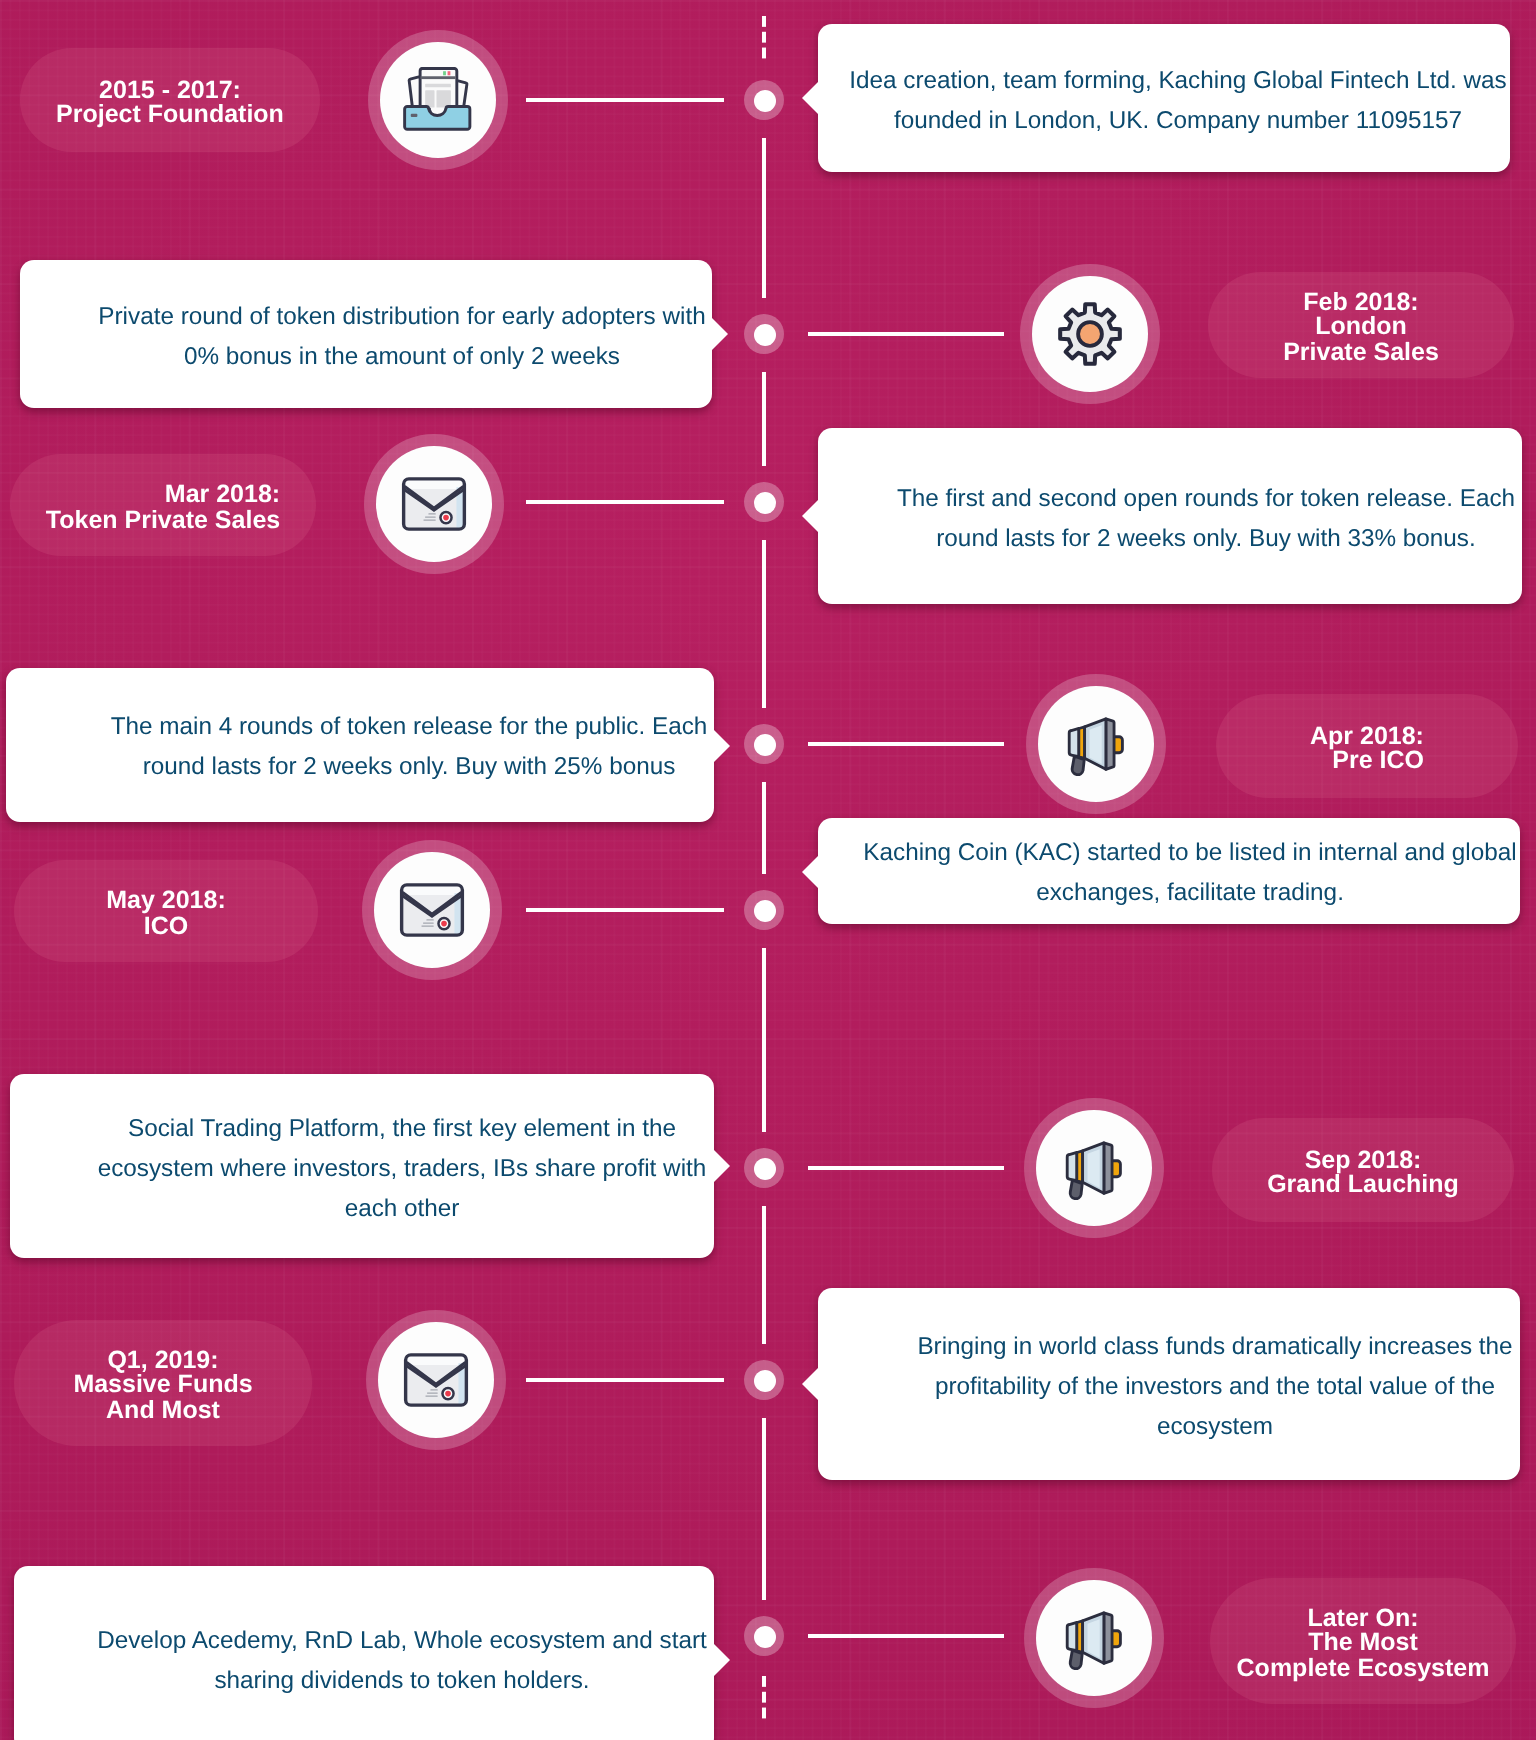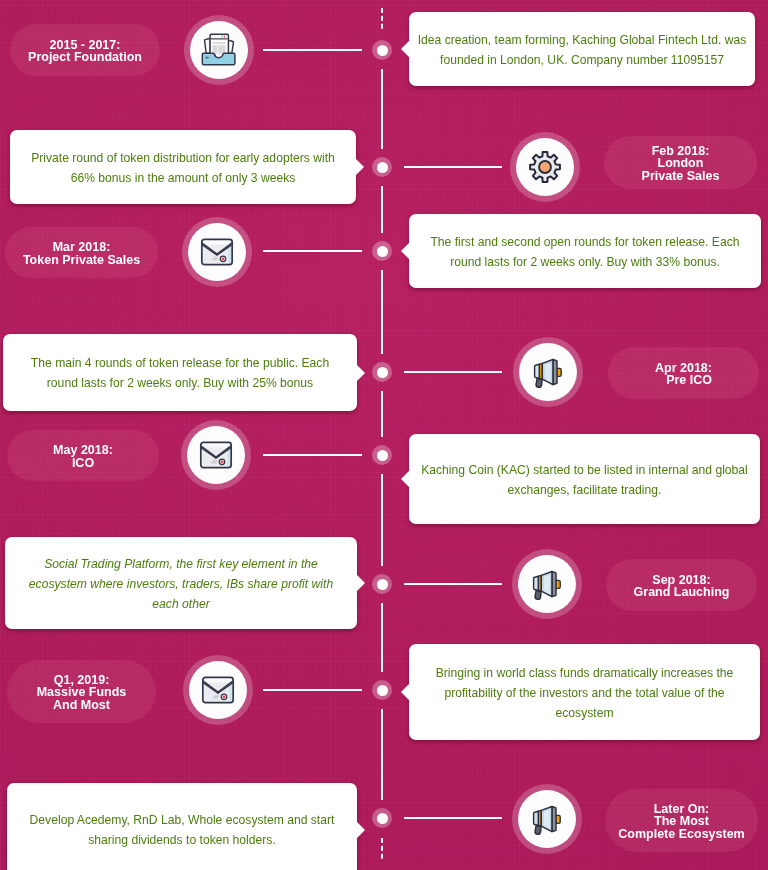--- a/index.html
+++ b/index.html
@@ -17,23 +17,23 @@
       linear-gradient(to right, rgba(255,255,255,.016) 0 1px, transparent 1px),
       linear-gradient(to bottom, rgba(255,255,255,.016) 0 1px, transparent 1px);
     background-size:47.2px 47.2px}
   .stage{position:absolute;inset:0}
   .axis{position:absolute;left:381px;width:2px;background:#fff}
   .axis.dash{background:linear-gradient(to bottom,#fff 0 5.4px,transparent 5.4px 7.9px);background-size:2px 7.9px}
   .marker{position:absolute;width:20px;height:20px;border-radius:50%;
     background:rgba(255,255,255,.285);left:372px;display:flex;align-items:center;justify-content:center}
   .marker i{display:block;width:11px;height:11px;border-radius:50%;background:#fff}
   .hline{position:absolute;height:2px;background:#fff}
-  .card{position:absolute;background:#fff;border-radius:7px;color:#4d7c0f;
+  .card{position:absolute;background:#fff;border-radius:7px;color:#0c4a6e;
     font-size:12.15px;line-height:20.0px;text-align:center;
-    display:flex;align-items:center;justify-content:center;
+    display:flex;align-items:center;justify-content:flex-end;
     box-shadow:0 2px 4px rgba(70,3,28,.45)}
   .card .txt{display:block;padding-top:1.5px}
   .card .tip{position:absolute;top:50%;width:0;height:0}
   .card.tipleft .tip{left:-8px;margin-top:-8px;
     border-top:8px solid transparent;border-bottom:8px solid transparent;border-right:8px solid #fff}
   .card.tipright .tip{right:-8px;margin-top:-8px;
     border-top:8px solid transparent;border-bottom:8px solid transparent;border-left:8px solid #fff}
   .pill{position:absolute;background:rgba(255,170,180,.105);border-radius:40px;color:#fff;
     font-weight:bold;font-size:12.5px;line-height:12.2px;text-align:center;
     display:flex;align-items:center;justify-content:center;padding-top:2px}
@@ -108,21 +108,21 @@
     </div>
     <div class="pill" style="left: 604px; top: 136px; width: 153px; height: 53px;">
       <div>
         <div>Feb 2018:</div>
         <div>London</div>
         <div>Private Sales</div>
       </div>
     </div>
     <div class="card tipright" style="left: 10px; top: 130px; width: 346px; height: 74px;">
       <span class="tip"></span>
-      <span class="txt" style="width: 310px;">Private round of token distribution for early adopters with 66% bonus in the amount of only 3 weeks</span>
+      <span class="txt" style="width: 310px;">Private round of token distribution for early adopters with 0% bonus in the amount of only 2 weeks</span>
     </div>
     <div class="hline" style="left: 263px; width: 99px; top: 250px;"></div>
     <div class="marker" style="top: 241px;">
       <i></i>
     </div>
     <div class="iconc" style="left: 182px; top: 217px;">
       <div class="inner">
         <svg width="34" height="30" viewBox="0 0 30 26">
           <defs>
             <clipPath id="envclip">
@@ -140,27 +140,27 @@
             <rect x="11.0" y="18.5" width="4.8" height=".55" rx=".27"></rect>
             <rect x="10.3" y="19.8" width="5.5" height=".55" rx=".27"></rect>
           </g>
           <circle cx="20.3" cy="19.0" r="2.45" fill="#fafbfc" stroke="#34364a" stroke-width="1.1"></circle>
           <circle cx="20.3" cy="19.0" r="1.25" fill="#ea3b4c"></circle>
           <rect x="1.6" y="1.9" width="26.8" height="22.2" rx="2.3" fill="none" stroke="#34364a" stroke-width="1.5"></rect>
           <path d="M2.2 5.4 L15 14.9 L27.8 5.4" fill="none" stroke="#34364a" stroke-width="1.35" stroke-linejoin="round" stroke-linecap="round"></path>
         </svg>
       </div>
     </div>
-    <div class="pill" style="left: 5px; top: 227px; width: 153px; height: 51px;">
+    <div class="pill" style="left: 5px; top: 227px; width: 153px; height: 51px; text-align: right;">
       <div>
         <div>Mar 2018:</div>
         <div>Token Private Sales</div>
       </div>
     </div>
-    <div class="card tipleft" style="left: 409px; top: 214px; width: 352px; height: 74px;">
+    <div class="card tipleft" style="left: 409px; top: 214px; width: 352px; height: 88px;">
       <span class="tip"></span>
       <span class="txt" style="width: 316px;">The first and second open rounds for token release. Each round lasts for 2 weeks only. Buy with 33% bonus.</span>
     </div>
     <div class="hline" style="left: 404px; width: 98px; top: 371px;"></div>
     <div class="marker" style="top: 362px;">
       <i></i>
     </div>
     <div class="iconc" style="left: 513px; top: 337px;">
       <div class="inner">
         <svg width="38" height="38" viewBox="0 0 40 40">
@@ -213,21 +213,21 @@
           <path d="M2.2 5.4 L15 14.9 L27.8 5.4" fill="none" stroke="#34364a" stroke-width="1.35" stroke-linejoin="round" stroke-linecap="round"></path>
         </svg>
       </div>
     </div>
     <div class="pill" style="left: 7px; top: 430px; width: 152px; height: 51px;">
       <div>
         <div>May 2018:</div>
         <div>ICO</div>
       </div>
     </div>
-    <div class="card tipleft" style="left: 409px; top: 434px; width: 351px; height: 90px;">
+    <div class="card tipleft" style="left: 409px; top: 409px; width: 351px; height: 53px;">
       <span class="tip"></span>
       <span class="txt" style="width: 330px;">Kaching Coin (KAC) started to be listed in internal and global exchanges, facilitate trading.</span>
     </div>
     <div class="hline" style="left: 404px; width: 98px; top: 583px;"></div>
     <div class="marker" style="top: 574px;">
       <i></i>
     </div>
     <div class="iconc" style="left: 512px; top: 549px;">
       <div class="inner">
         <svg width="38" height="38" viewBox="0 0 40 40">
@@ -240,21 +240,21 @@
           <path d="M16.6 12.5 L23.0 10.1 V30.5 L16.6 27.1 Z" fill="#dceaf2"></path>
         </svg>
       </div>
     </div>
     <div class="pill" style="left: 606px; top: 559px; width: 151px; height: 52px;">
       <div>
         <div>Sep 2018:</div>
         <div>Grand Lauching</div>
       </div>
     </div>
-    <div class="card tipright" style="left: 5px; top: 537px; width: 352px; height: 92px; font-style: italic;">
+    <div class="card tipright" style="left: 5px; top: 537px; width: 352px; height: 92px;">
       <span class="tip"></span>
       <span class="txt" style="width: 312px;">Social Trading Platform, the first key element in the ecosystem where investors, traders, IBs share profit with each other</span>
     </div>
     <div class="hline" style="left: 263px; width: 99px; top: 689px;"></div>
     <div class="marker" style="top: 680px;">
       <i></i>
     </div>
     <div class="iconc" style="left: 183px; top: 655px;">
       <div class="inner">
         <svg width="34" height="30" viewBox="0 0 30 26">

